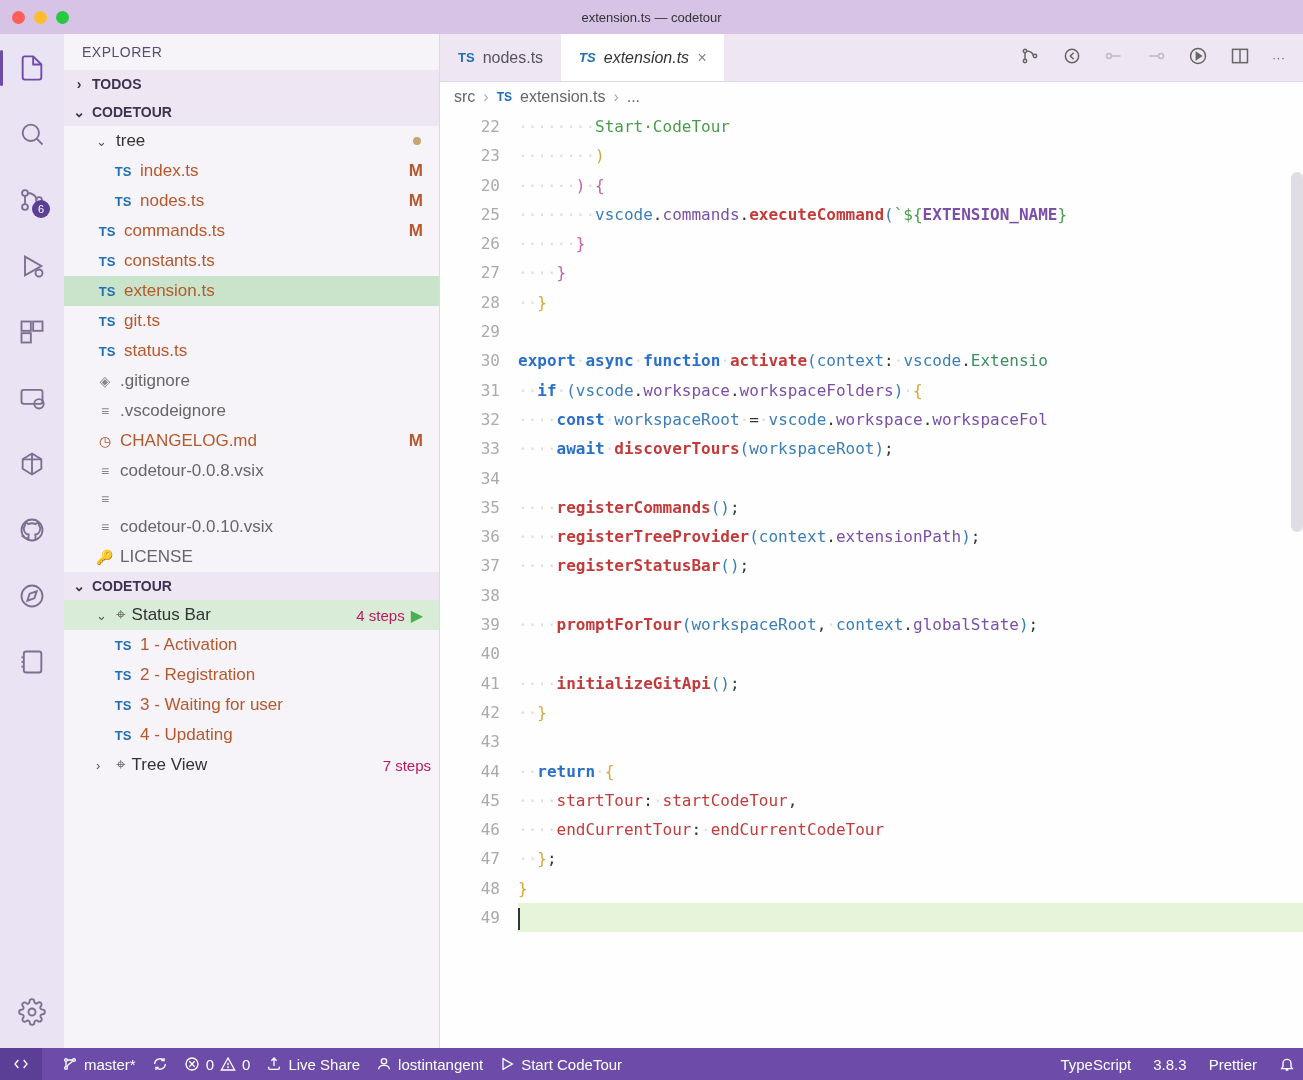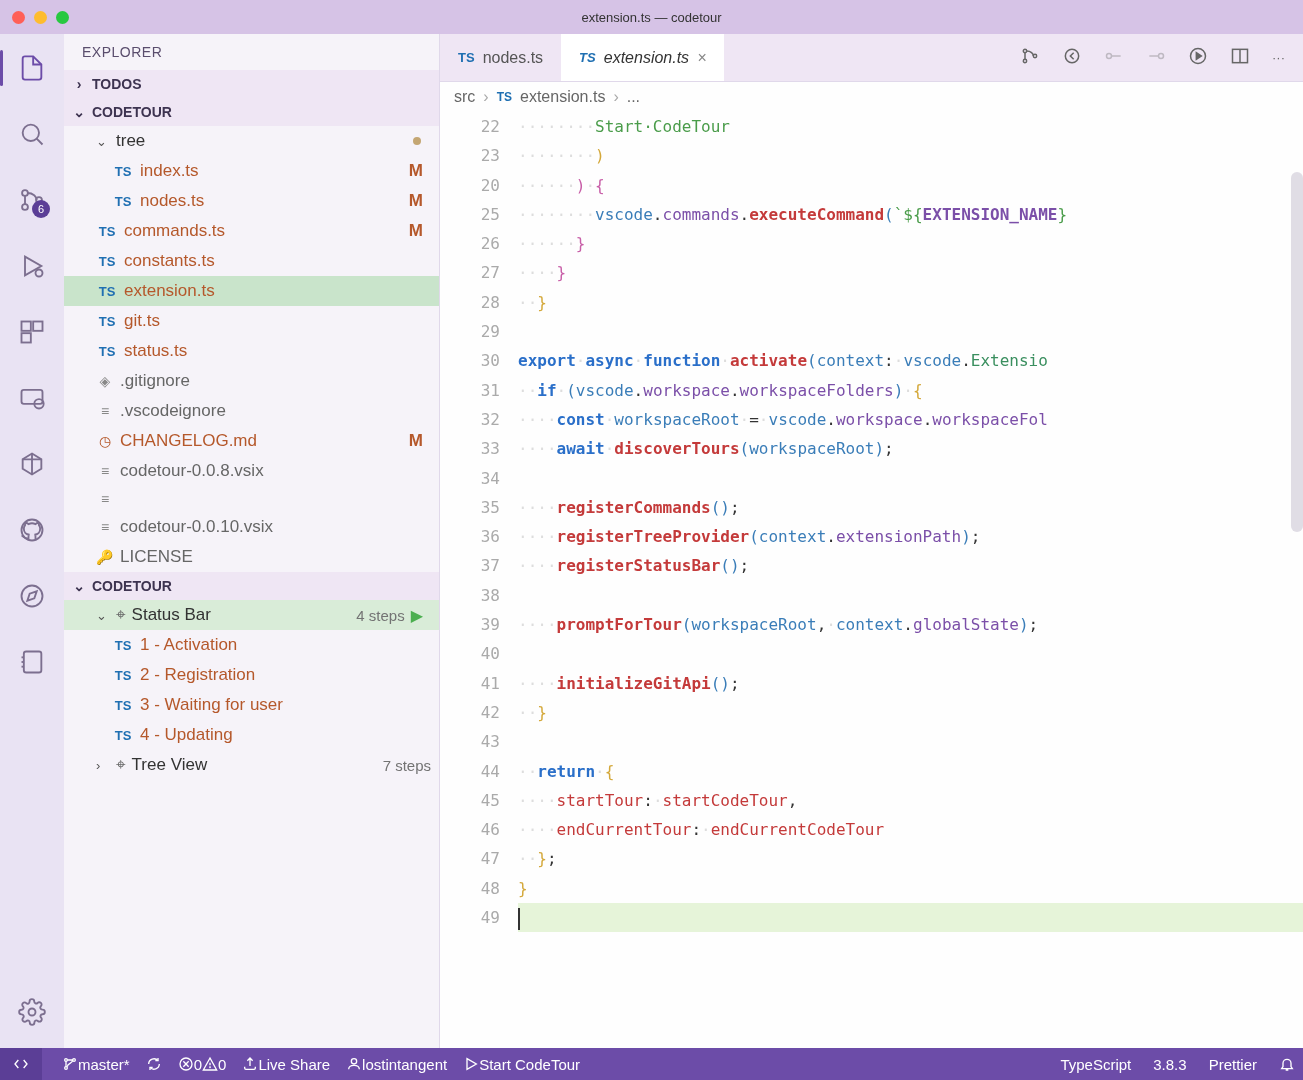--- a/index.html
+++ b/index.html
@@ -100,21 +100,21 @@
 .tree-row.selected { background: #c9e4cb; }
 .tree-row.hover { background: #d9ecd8; }
 .tree-row .chev { width: 14px; color: #555; font-size: 13px; }
 .tree-row .icon { width: 22px; text-align: center; font-weight: 600; }
 .tree-row .ts-icon { color: #1f6fb2; font-size: 13px; font-weight: 700; }
 .tree-row .label { color: #b5582b; flex: 1; }
 .tree-row .label.folder { color: #333; }
 .tree-row .label.dim { color: #666; }
 .tree-row .badge-m { color: #b5582b; font-weight: 600; margin-right: 8px; }
 .tree-row .dot { width: 8px; height: 8px; border-radius: 50%; background: #c4a673; margin-right: 10px; }
-.tree-row .steps { color: #737373; font-size: 15px; margin-left: 6px; }
+.tree-row .steps { color: #be185d; font-size: 15px; margin-left: 6px; }
 .tree-row .play { color: #4caf50; margin-right: 8px; font-size: 16px; }
 .file-icon { width: 18px; text-align: center; color: #888; font-size: 14px; }
 
 
 .editor-area { flex: 1; display: flex; flex-direction: column; background: #fefefe; }
 
 
 .tabbar {
   height: 48px;
   background: #efe6f4;
@@ -195,21 +195,21 @@
 
 .statusbar {
   height: 32px;
   background: #6c4ca8;
   color: #fff;
   display: flex; align-items: center;
   font-size: 15px;
   padding: 0 8px;
   gap: 16px;
 }
-.statusbar .item { display: flex; align-items: center; cursor: pointer; }
+.statusbar .item { display: flex; align-items: center; gap: 6px; cursor: pointer; }
 .statusbar .right { margin-left: auto; display: flex; gap: 22px; }
 .statusbar svg { width: 16px; height: 16px; }
 .status-left-btn {
   background: #5b3e96; height: 100%; width: 42px;
   display: flex; align-items: center; justify-content: center;
   margin-left: -8px; margin-right: 4px;
 }
 </style>
 </head>
 <body>

